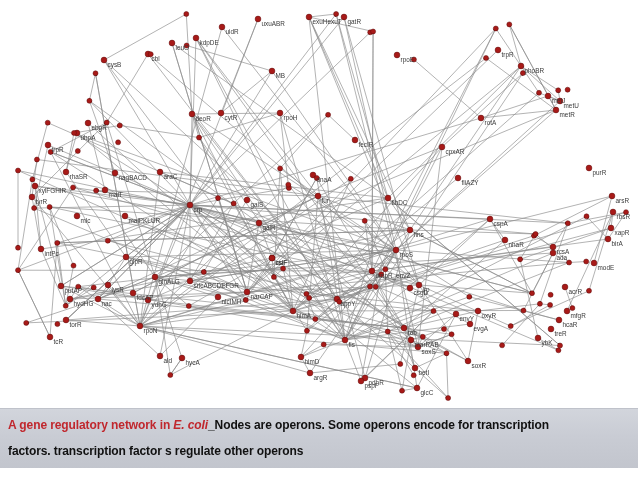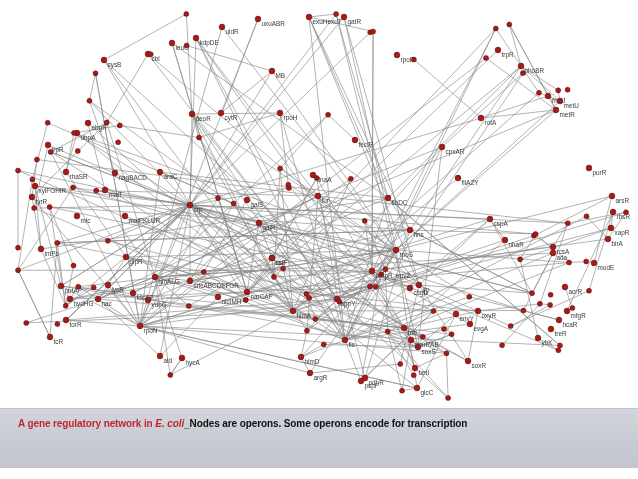--- a/index.html
+++ b/index.html
@@ -6,21 +6,21 @@
   body{width:638px;height:479px;overflow:hidden;font-family:"Liberation Sans",sans-serif;}
   #stage{position:relative;width:638px;height:479px;background:#ffffff;}
   #network-area{position:absolute;left:0;top:0;width:638px;height:408px;background:#ffffff;}
   #net-svg{position:absolute;left:0;top:0;}
   .caption-band{
     position:absolute;left:0;top:408px;width:638px;height:60px;
     background:linear-gradient(to bottom,#d2d5dc 0%,#c9ccd4 45%,#c2c5cd 100%);
     border-top:1px solid #bfc2ca;
   }
   .caption-line{
-    position:absolute;left:18px;font-size:10px;font-weight:bold;color:#111111;
+    position:absolute;left:8px;font-size:12px;font-weight:bold;color:#111111;
     letter-spacing:-0.1px;white-space:nowrap;
   }
   .caption-line.l1{top:9px;}
   .caption-line.l2{top:35px;}
   .cap-red{color:#c0272d;}
   .cap-red-it{color:#c0272d;font-style:italic;}
   .cap-black{color:#111111;}
   .node-label{
     position:absolute;font-size:6.4px;color:#3a3a3a;white-space:nowrap;
     font-family:"Liberation Sans",sans-serif;line-height:1;
@@ -728,16 +728,17 @@
         <div class="node-label" style="left: 163.5px; top: 357.5px;">ald</div>
         <div class="node-label" style="left: 185.5px; top: 359.5px;">hycA</div>
         <div class="node-label" style="left: 275.5px; top: 259.5px;">csiF</div>
       </div>
   </div>
 
   <div class="caption-band">
     <div class="caption-line l1">
       <span class="cap-red">A gene regulatory network in </span><span class="cap-red-it">E. coli</span><span class="cap-black">_</span><span class="cap-black">Nodes are operons. Some operons encode for transcription</span>
     </div>
+    <div class="caption-line l2 cap-black">factors. transcription factor s regulate  other operons</div>
   </div>
 
   <div class="footer-white"></div>
 </div>
 
 </body></html>

